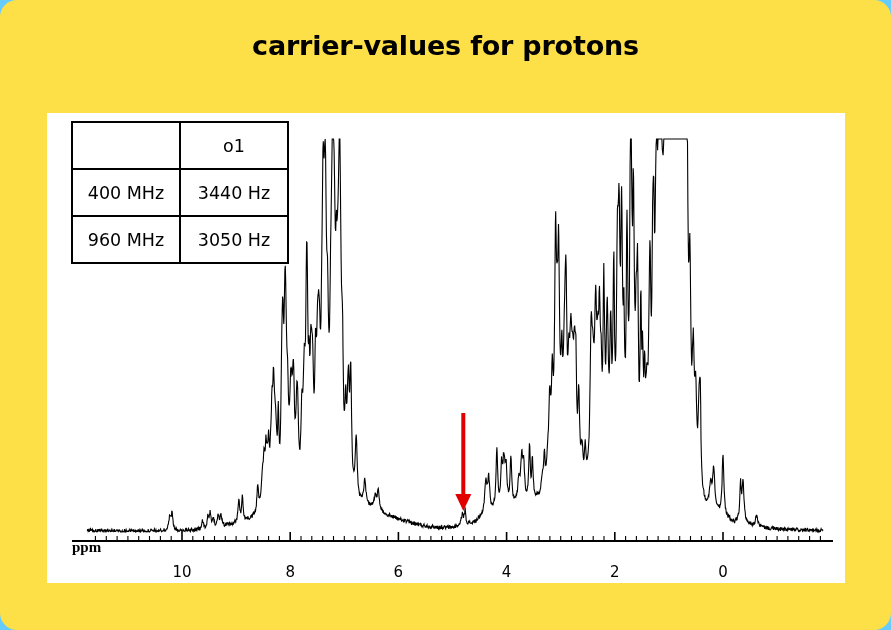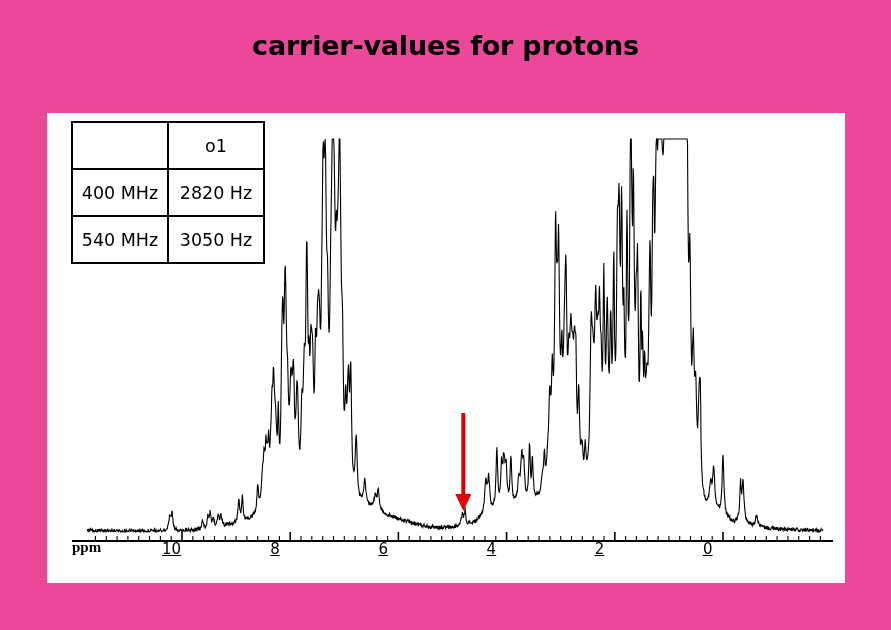--- a/index.html
+++ b/index.html
@@ -13,21 +13,22 @@
     background: #66ccff;
     font-family: "DejaVu Sans", sans-serif;
     overflow: hidden;
     position: relative;
   }
   #slide {
     position: absolute;
     inset: 0;
     width: 891px;
     height: 630px;
-    background: #ec4899;
+    background: #fde047;
+    border-radius: 17px;
   }
   
   #slide-title {
     position: absolute;
     left: 0;
     top: 30px;
     width: 891px;
     text-align: center;
     font-family: "DejaVu Sans", sans-serif;
     font-size: 27px;
@@ -54,21 +55,21 @@
     font-family: "DejaVu Sans", sans-serif;
   }
   #carrier-table td, #carrier-table th {
     border: 2px solid #000000;
     font-size: 17.5px;
     font-weight: normal;
     color: #000000;
     text-align: center;
     vertical-align: middle;
     height: 45px;
-    padding: 0 0;
+    padding: 0 6px;
     background: #ffffff;
   }
   #carrier-table .col-freq { width: 94px; }
   #carrier-table .col-o1   { width: 94px; }
   #carrier-table .hdr-blank { }
   
   #spectrum-area {
     position: absolute;
     left: 0;
     top: 0;
@@ -79,24 +80,24 @@
     position: absolute;
     left: 0;
     top: 0;
   }
   
   .axis-tick-label {
     position: absolute;
     font-family: "DejaVu Sans", sans-serif;
     font-size: 15px;
     color: #000000;
+    text-align: center;
     width: 40px;
     margin-left: -20px;
-    top: 427px;  
-    text-decoration: underline;
+    top: 450px;  
   }
   #ppm-label {
     position: absolute;
     left: 25px;  
     top: 426px;
     font-family: Liberation Serif, serif;
     font-size: 15px;
     font-weight: bold;
     color: #000000;
   }
@@ -208,23 +209,23 @@
     <table id="carrier-table">
       <thead>
         <tr>
           <th class="col-freq hdr-blank"></th>
           <th class="col-o1">o1</th>
         </tr>
       </thead>
       <tbody id="table-body">
           <tr>
             <td class="col-freq">400 MHz</td>
-            <td class="col-o1">2820 Hz</td>
+            <td class="col-o1">3440 Hz</td>
           </tr>
           <tr>
-            <td class="col-freq">540 MHz</td>
+            <td class="col-freq">960 MHz</td>
             <td class="col-o1">3050 Hz</td>
           </tr>
         </tbody>
     </table>
 
   </div>
 </div>
 
 </body></html>

